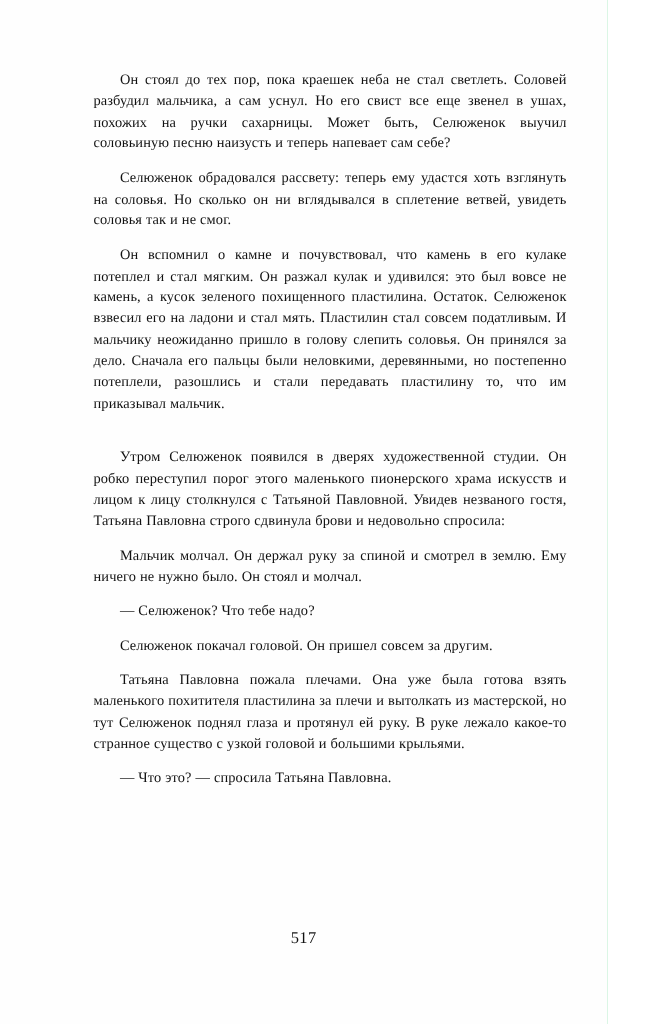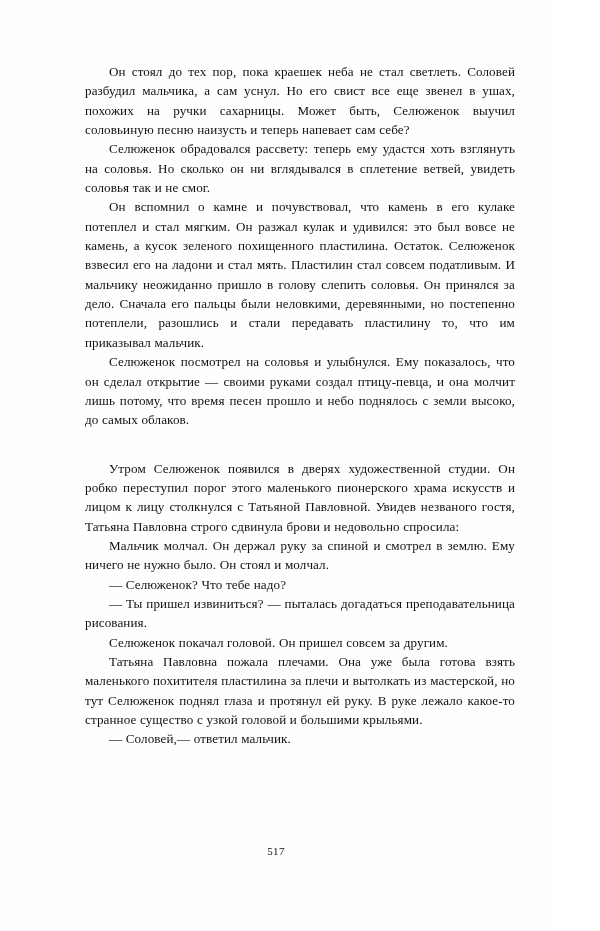--- a/index.html
+++ b/index.html
@@ -40,34 +40,34 @@
     font-size: 13.1px;
     line-height: 19.35px;
     letter-spacing: 0.1px;
     word-spacing: 0.2px;
     hyphens: manual;
     text-justify: inter-word;
   }
 
   
   .para + .para {
-    margin-top: 0;
+    margin-top: 12px;
   }
 
   .section + .section {
     margin-top: 29px;
   }
 
   .page-number {
     position: absolute;
     left: 0;
     right: 0;
     top: 845px;
     text-align: center;
-    font-size: 11px;
+    font-size: 15px;
     font-family: "Liberation Serif", "DejaVu Serif", serif;
     letter-spacing: 0.3px;
     color: #111111;
   }
 
   
   .paper-tone {
     position: absolute;
     inset: 0;
     background: #fefefe;
@@ -79,29 +79,27 @@
 
 <div class="page">
   <div class="paper-tone"></div>
 
   <div class="text-block">
 
     <div class="section">
       <p class="para">Он стоял до тех пор, пока краешек неба не стал светлеть. Соловей разбудил мальчика, а сам уснул. Но его свист все еще звенел в ушах, похожих на ручки сахарницы. Может быть, Селюженок выучил соловьиную песню наизусть и теперь напевает сам себе?</p>
       <p class="para">Селюженок обрадовался рассвету: теперь ему удастся хоть взглянуть на соловья. Но сколько он ни вглядывался в сплетение ветвей, увидеть соловья так и не смог.</p>
       <p class="para">Он вспомнил о камне и почувствовал, что камень в его кулаке потеплел и стал мягким. Он разжал кулак и удивился: это был вовсе не камень, а кусок зеленого похищенного пластилина. Остаток. Селюженок взвесил его на ладони и стал мять. Пластилин стал совсем податливым. И мальчику неожиданно пришло в голову слепить соловья. Он принялся за дело. Сначала его пальцы были неловкими, деревянными, но постепенно потеплели, разошлись и стали передавать пластилину то, что им приказывал мальчик.</p>
-      <p class="para">Селюженок посмотрел на соловья и улыбнулся. Ему показалось, что он сделал открытие — своими руками создал птицу-певца, и она молчит лишь потому, что время песен прошло и небо поднялось с земли высоко, до самых облаков.</p>
     </div>
 
     <div class="section">
       <p class="para">Утром Селюженок появился в дверях художественной студии. Он робко переступил порог этого маленького пионерского храма искусств и лицом к лицу столкнулся с Татьяной Павловной. Увидев незваного гостя, Татьяна Павловна строго сдвинула брови и недовольно спросила:</p>
       <p class="para">Мальчик молчал. Он держал руку за спиной и смотрел в землю. Ему ничего не нужно было. Он стоял и молчал.</p>
       <p class="para">— Селюженок? Что тебе надо?</p>
-      <p class="para">— Ты пришел извиниться? — пыталась догадаться преподавательница рисования.</p>
       <p class="para">Селюженок покачал головой. Он пришел совсем за другим.</p>
       <p class="para">Татьяна Павловна пожала плечами. Она уже была готова взять маленького похитителя пластилина за плечи и вытолкать из мастерской, но тут Селюженок поднял глаза и протянул ей руку. В руке лежало какое-то странное существо с узкой головой и большими крыльями.</p>
-      <p class="para">— Соловей,— ответил мальчик.</p>
+      <p class="para">— Что это? — спросила Татьяна Павловна.</p>
     </div>
 
   </div>
 
   <div class="page-number">517</div>
 </div>
 
 </body></html>

